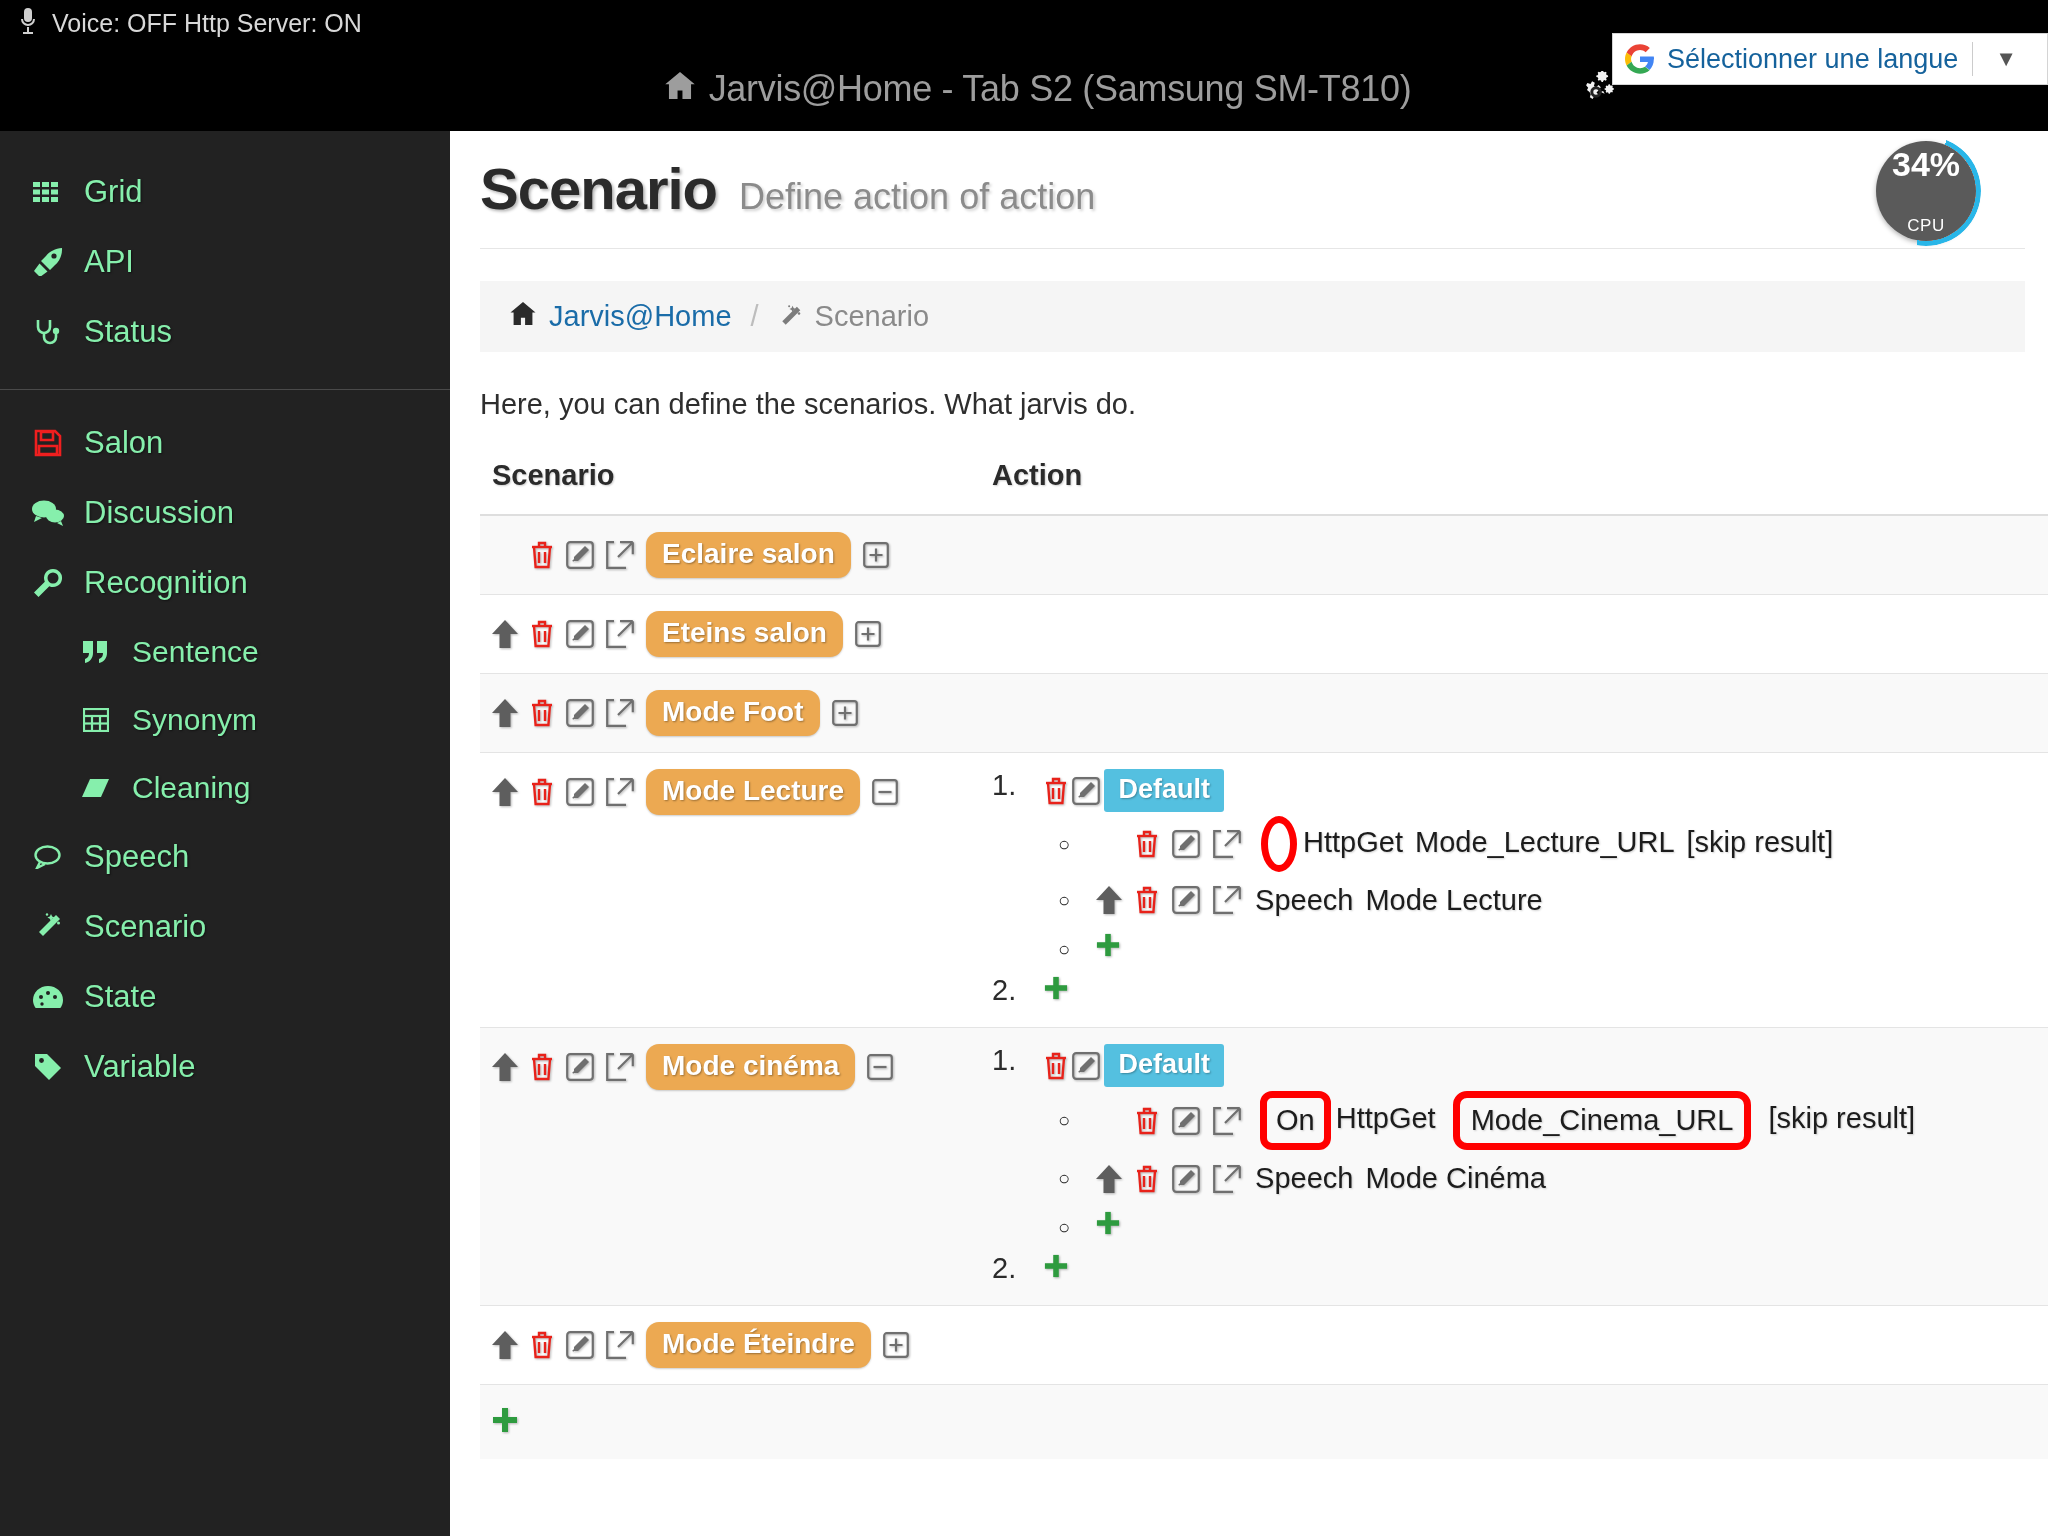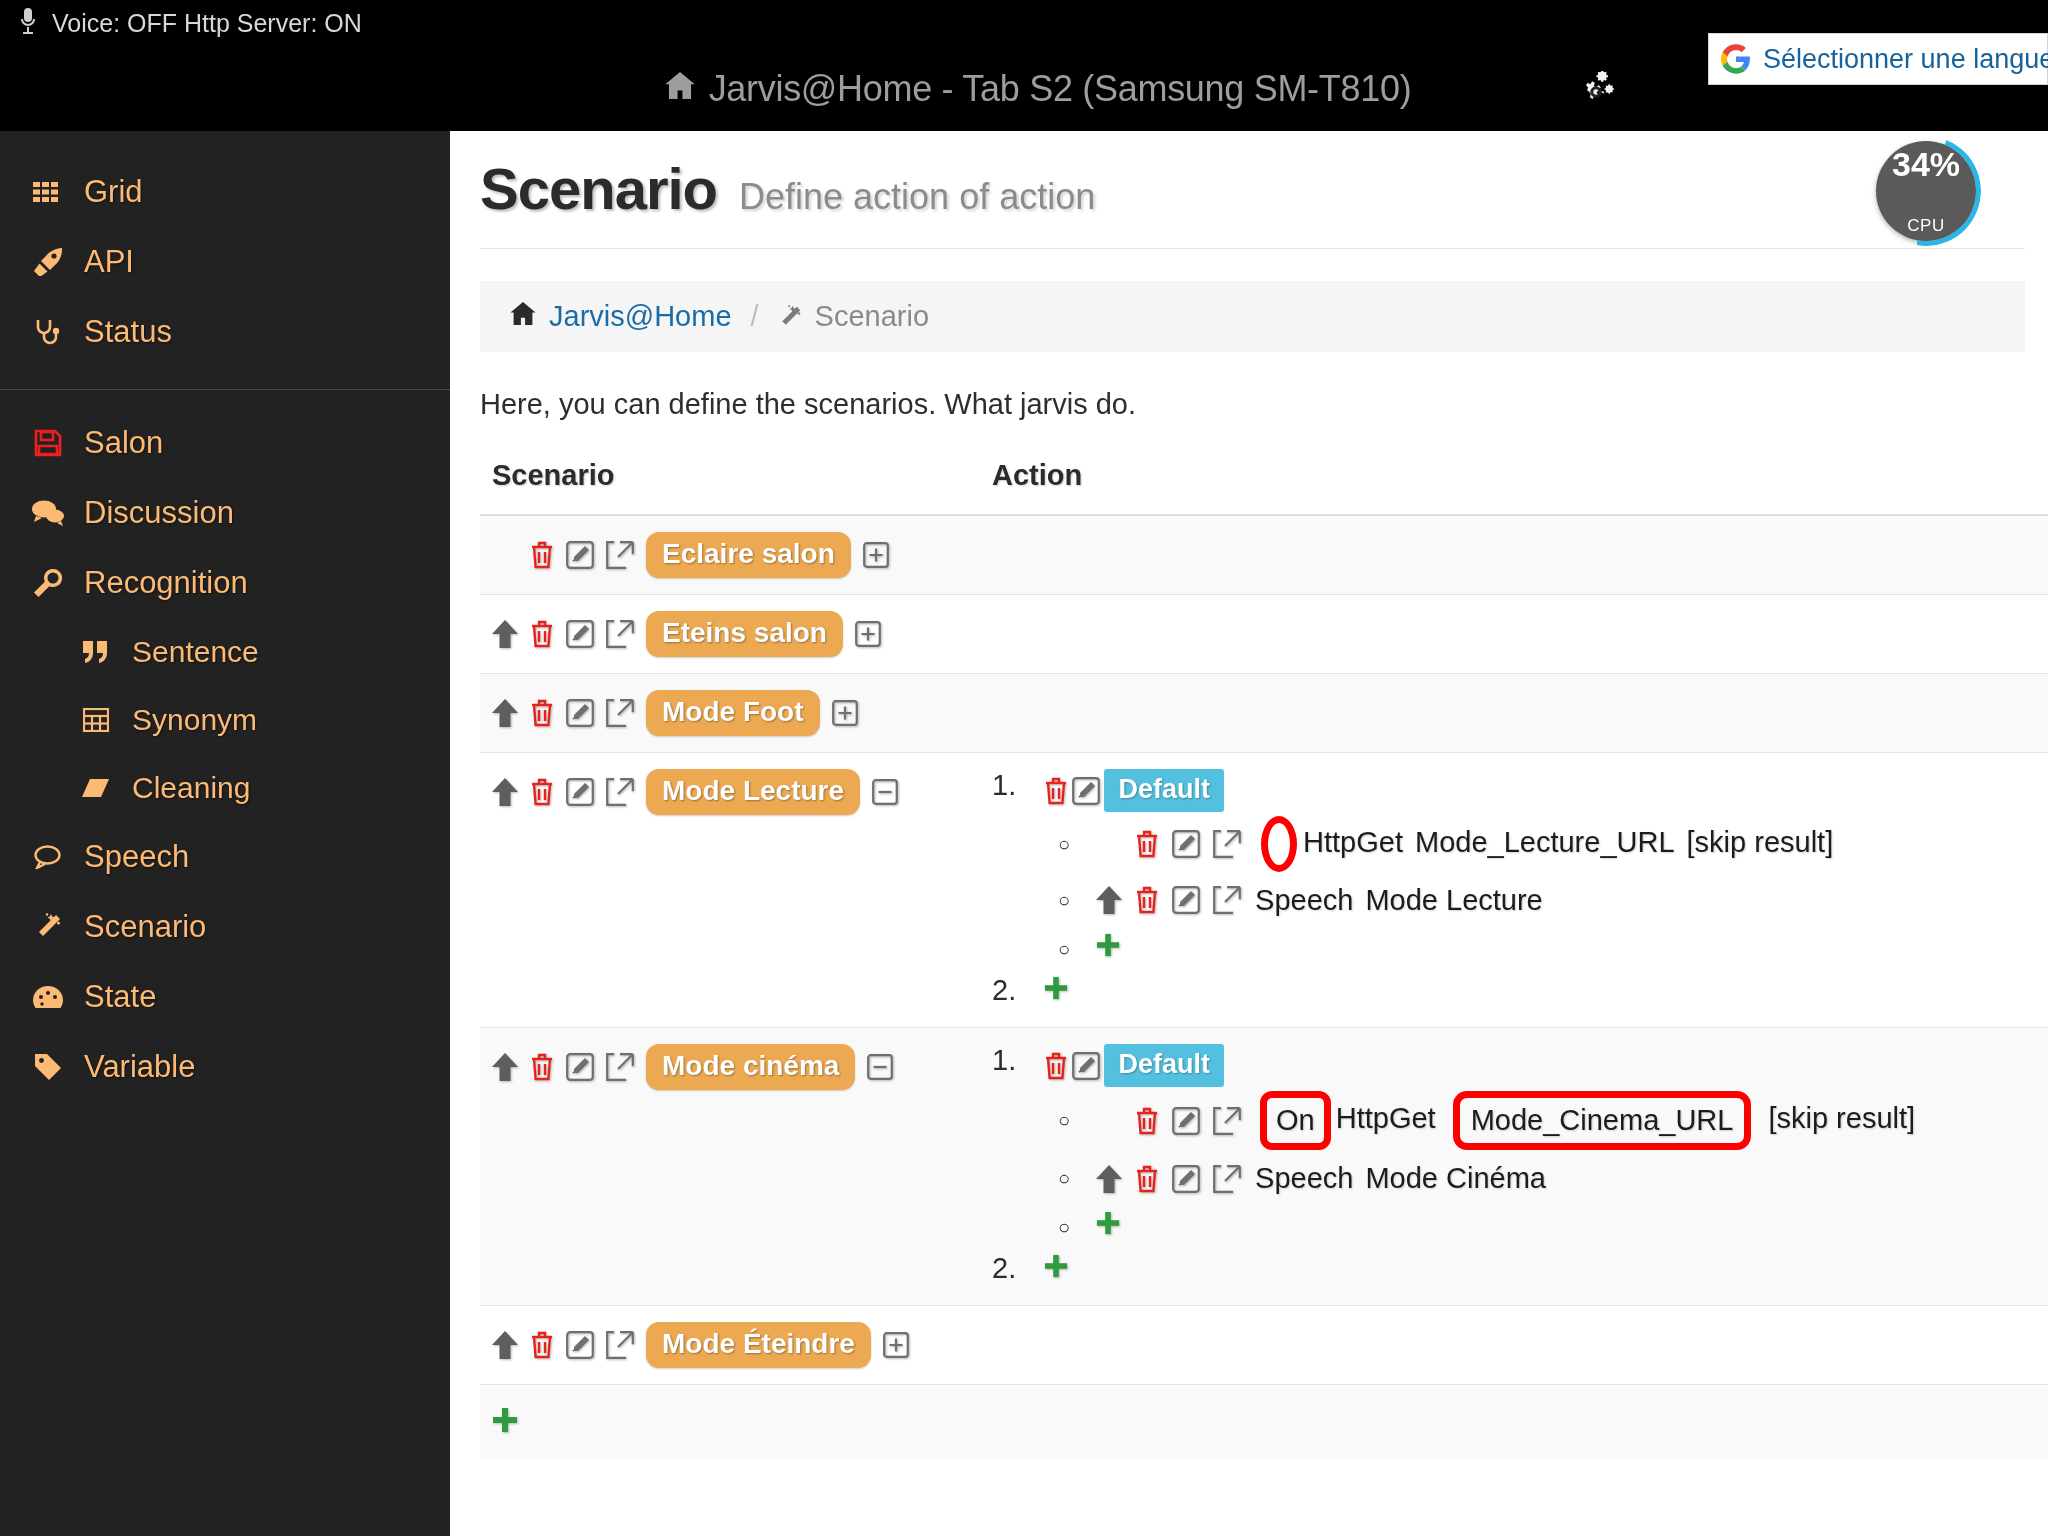--- a/index.html
+++ b/index.html
@@ -28,42 +28,42 @@
     padding-left: 28px; letter-spacing: -0.3px;
   }
   #app-title .home-ico { font-size: 31px; color: #9d9d9d; }
   #cogs-btn {
     position: absolute; left: 1585px; top: 50%; transform: translateY(-50%);
     color: #f2f2f2;
   }
   #lang-widget {
     position: absolute; right: 0px; top: -13px;
     background: #fff; border: 1px solid #d4d4d4;
-    height: 52px; width: 340px;
+    height: 52px; width: 436px;
     display: flex; align-items: center; gap: 12px; padding: 0 20px 0 12px;
     box-shadow: 0 1px 2px rgba(0,0,0,.25);
   }
   #lang-widget .g-logo { width: 30px; height: 30px; flex: none; }
   #lang-text { color: #15629c; font-size: 27px; flex: 1; white-space: nowrap; }
   #lang-sep { width: 1px; height: 34px; background: #ccc; }
   #lang-caret { color: #555; font-size: 22px; padding: 0 10px; }
 
   
   #shell { display: flex; height: calc(1536px - 46px - 85px); }
 
   
   #sidebar {
     width: 450px; flex: none; background: #222222; color: #fff;
     padding-top: 8px; overflow: hidden;
   }
   #sidebar .group { padding: 18px 0 22px 0; }
   #sidebar .group.bordered { border-bottom: 1px solid #4a4a4a; }
   .nav-item {
     display: flex; align-items: center; gap: 18px;
-    padding: 17px 0 17px 30px; font-size: 31px; color: #fdba74;
+    padding: 17px 0 17px 30px; font-size: 31px; color: #86efac;
     text-shadow: 1px 1px 2px rgba(0,0,0,.5);
     cursor: pointer; white-space: nowrap;
   }
   .nav-item.sub { padding-left: 78px; font-size: 30px; }
   .nav-item .ico { width: 36px; display: inline-flex; justify-content: center; align-items: center; flex: none; }
   .nav-item .ico svg { display: block; }
 
   
   #content { flex: 1; background: #fff; position: relative; padding: 0 0 0 0; overflow: hidden; }
 

